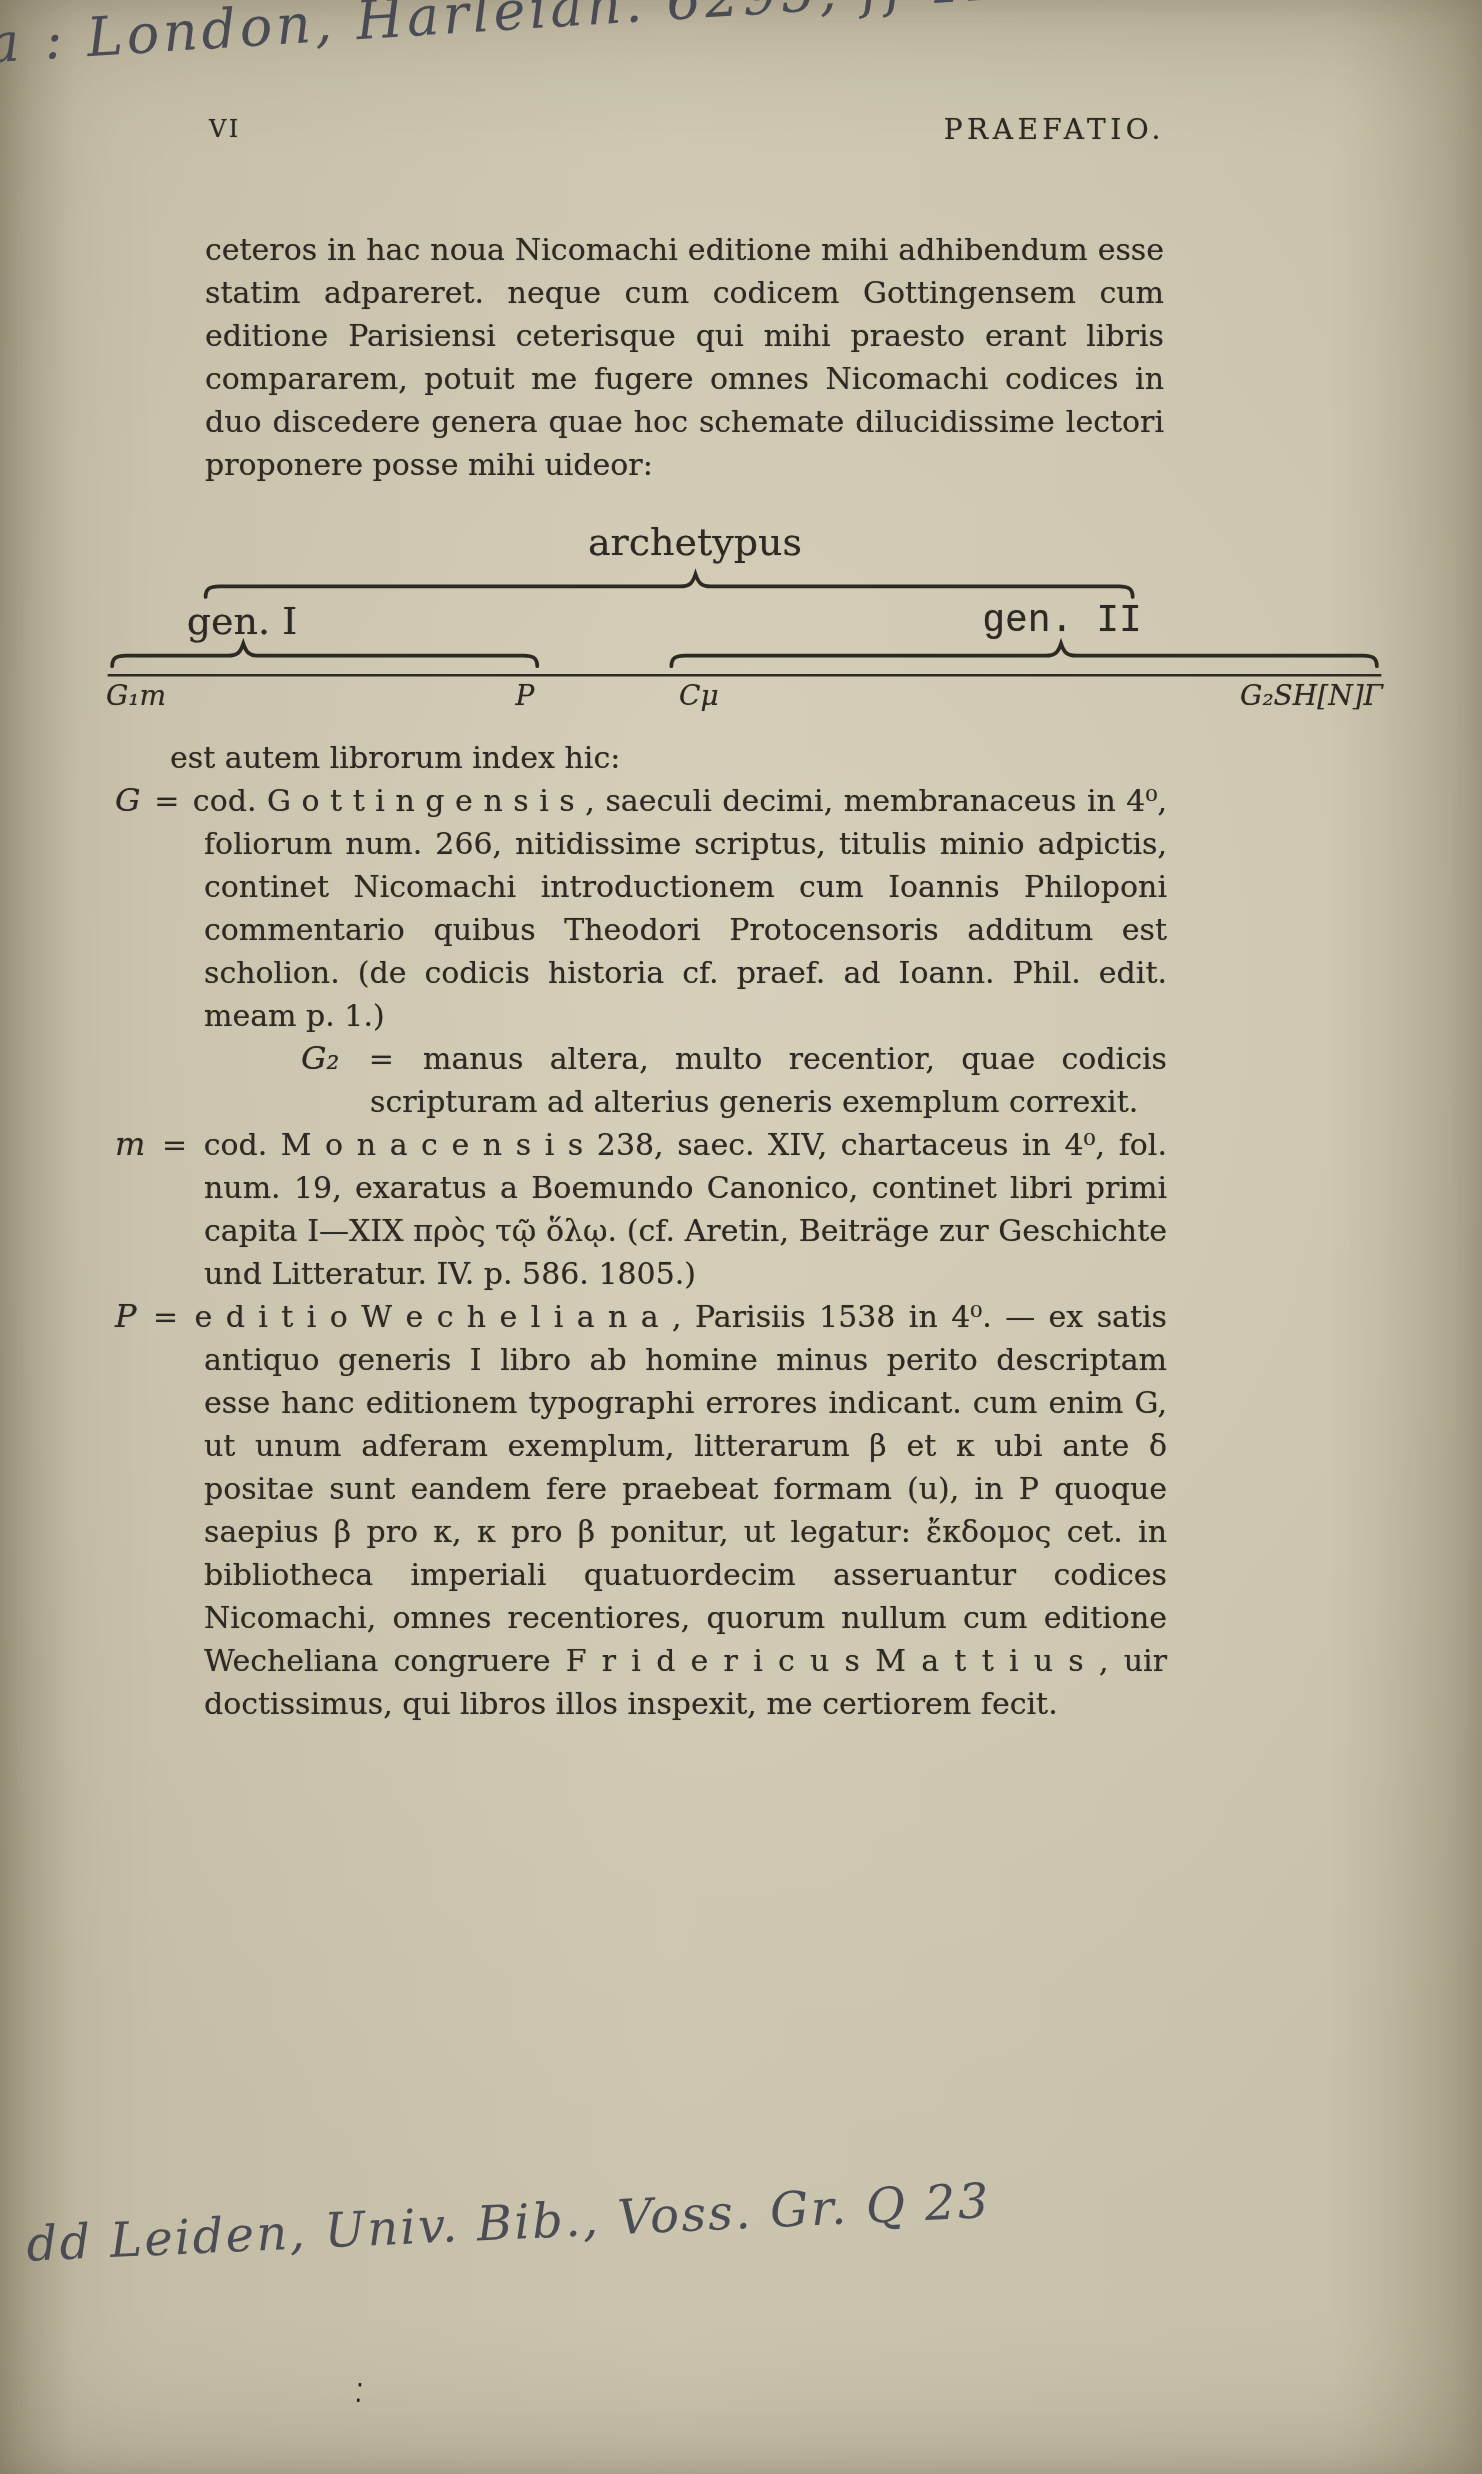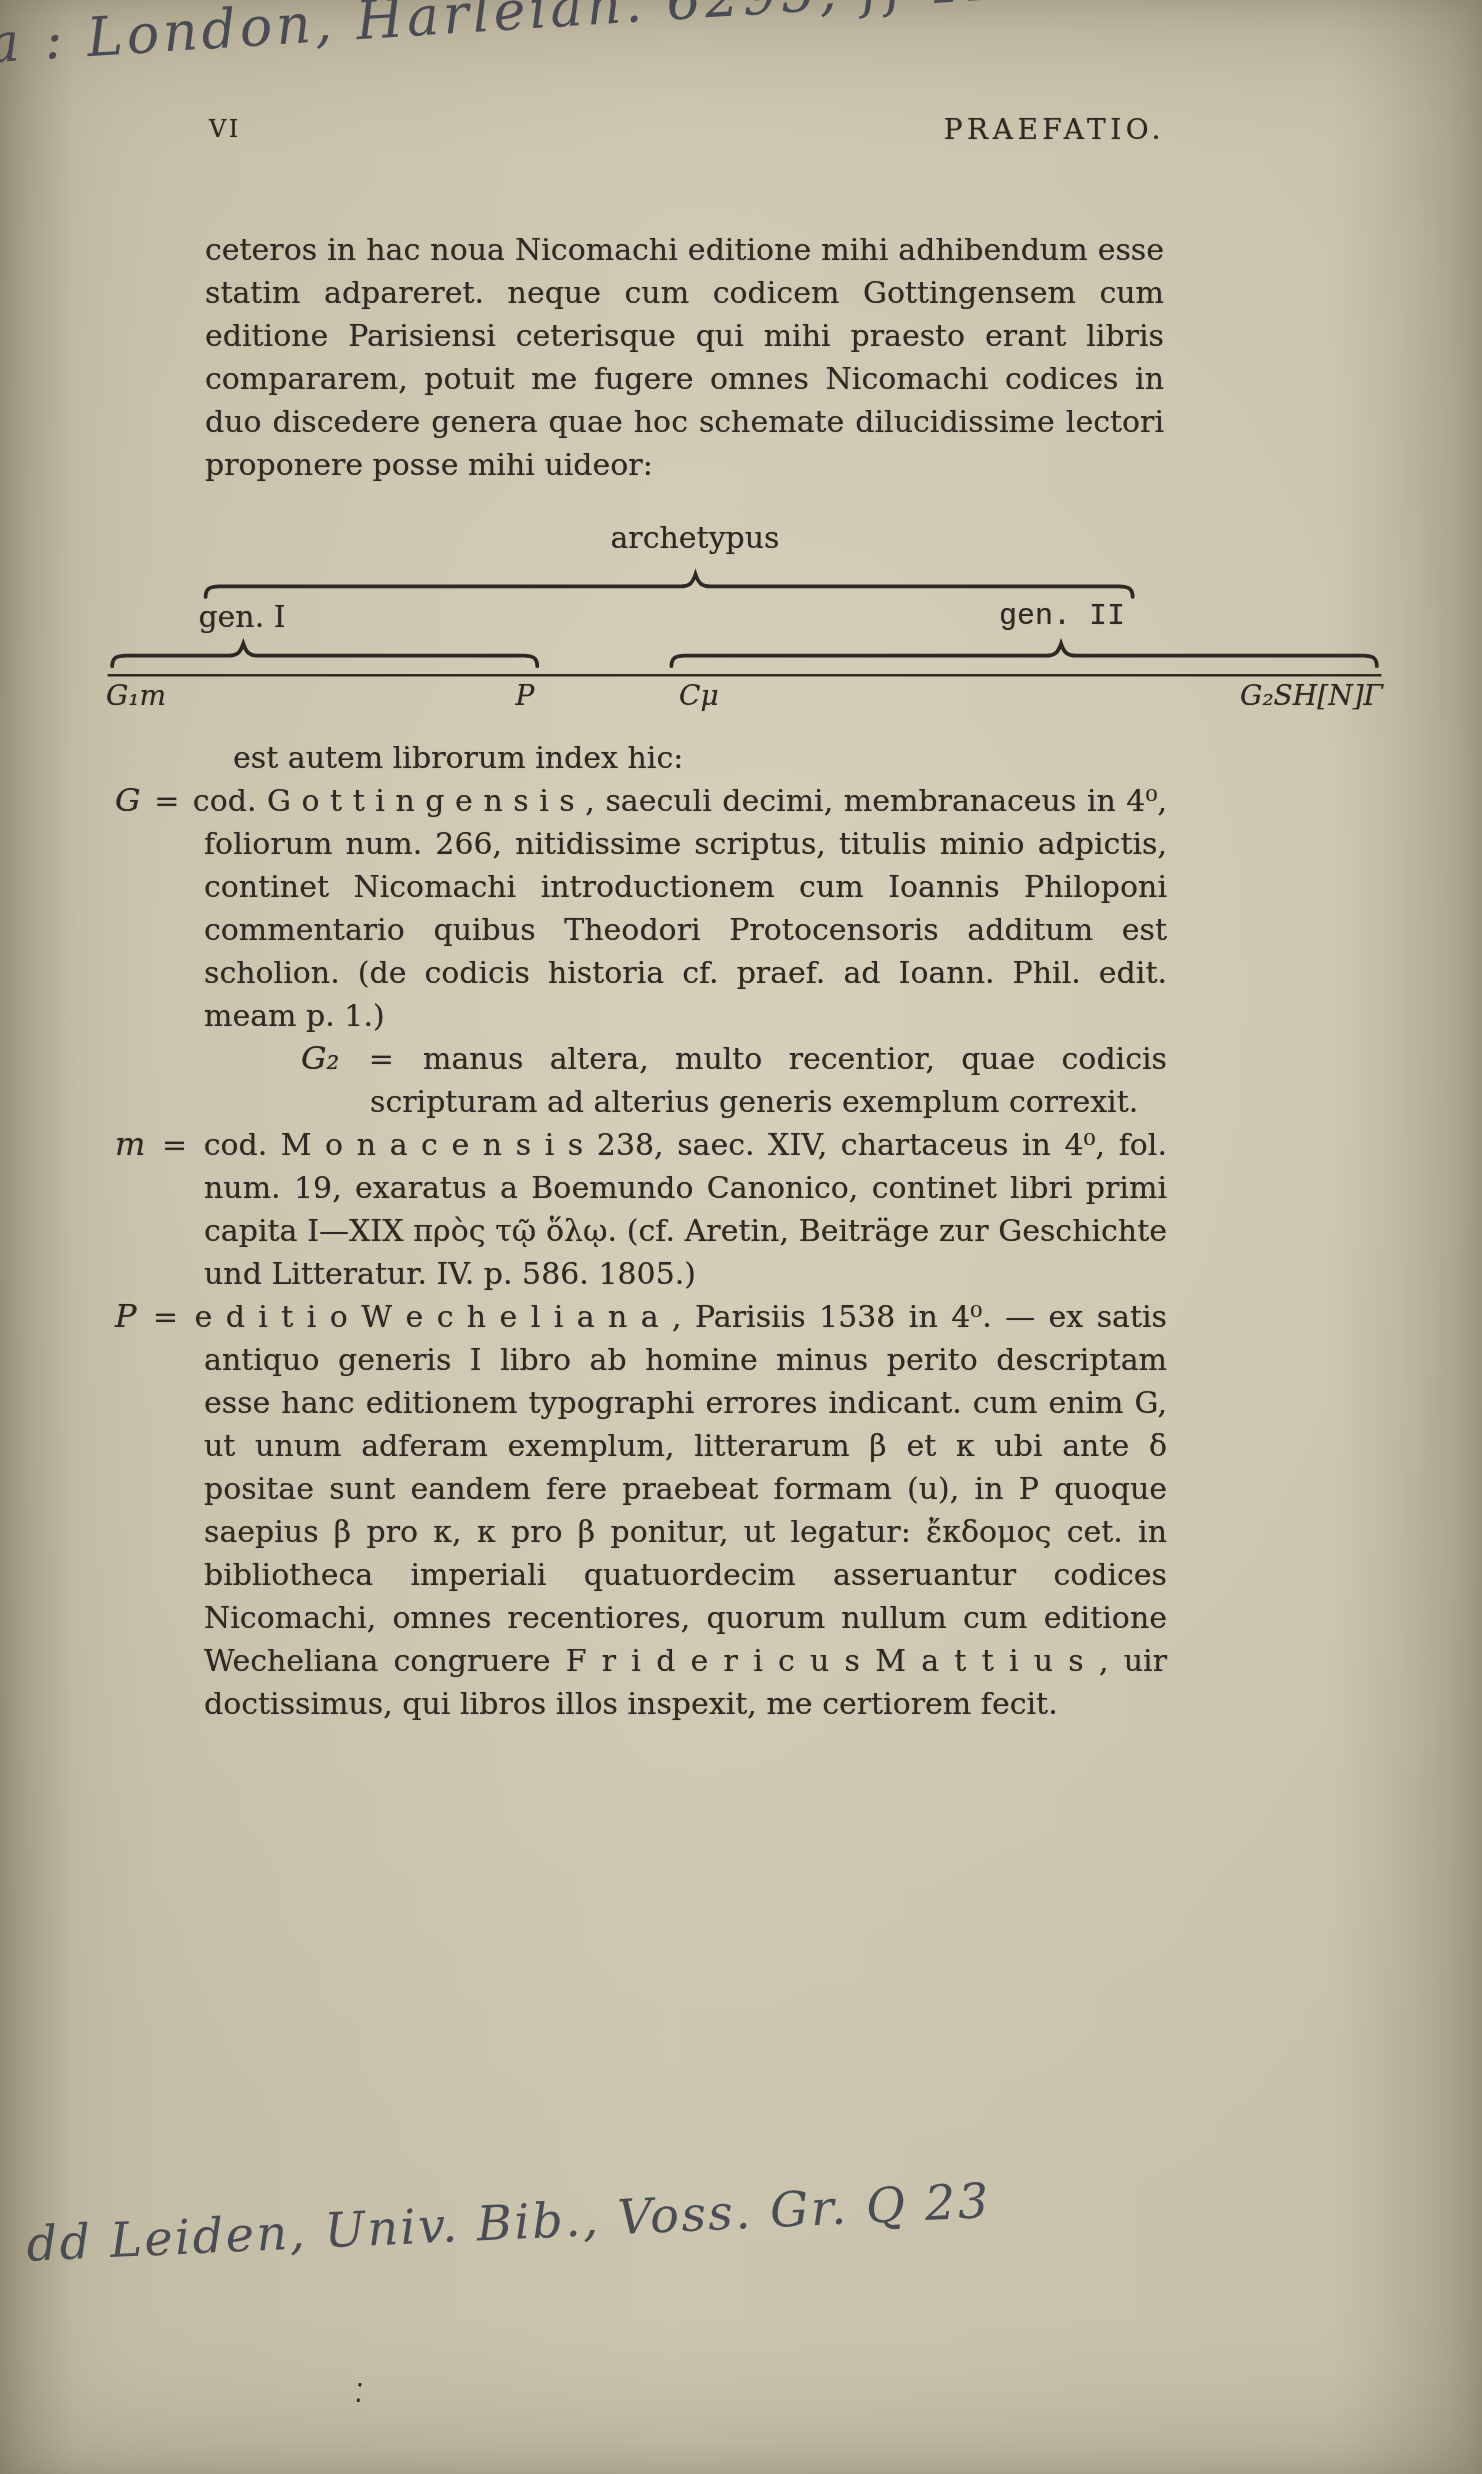--- a/index.html
+++ b/index.html
@@ -44,36 +44,36 @@
   .title{ position:absolute; left:204px; top:113px; width:961px; text-align:right; font-size:28px; letter-spacing:4.5px; }
 
   
   .intro{
     position:absolute; left:205px; top:186px; width:959px;
     font-size:30px; line-height:43px; text-align:justify;margin-top:42px;
   }
 
   
   .stemma{ position:absolute; left:106px; top:520px; width:1277px; height:205px; }
-  .stemma .label{ position:absolute; font-size:30px; white-space:nowrap; }
+  .stemma .label{ position:absolute; font-size:38px; white-space:nowrap; }
   .stemma .root{ left:589px; top:0; transform:translateX(-50%); }
   .stemma .gen1{ left:136px; top:79px; transform:translateX(-50%); }
   .stemma .gen2{ left:956px; top:79px; transform:translateX(-50%);font-family:Liberation Mono, monospace; }
   .stemma-svg{ position:absolute; left:0; top:0; }
   .stemma-svg path{ fill:none; stroke:#2d2a23; stroke-width:5; stroke-linecap:round; }
   .stemma-svg line{ stroke:#2d2a23; stroke-width:3.5; }
   .leaf{ position:absolute; top:159px; font-size:28px; font-style:italic; white-space:nowrap; }
   .leaf-0{ left:0; }
   .leaf-1{ left:419px; transform:translateX(-50%); }
   .leaf-2{ left:573px; }
   .leaf-3{ right:0; }
 
   
   .entrycol{ position:absolute; left:115px; top:736px; width:1052px; font-size:30px; line-height:43px; }
-  .index-heading{ margin-left:118px; }
+  .index-heading{ margin-left:55px; }
   .entry{ text-align:justify; padding-left:89px; text-indent:-89px; }
   .entry.sub{ padding-left:255px; text-indent:-69px; }
   .siglum{ font-style:italic; font-size:32px; }
   .eq{ padding:0 3px; }
 
   .ink-mark{
     position:absolute; left:355px; top:2378px;
     font-size:26px; color:#232019; transform:rotate(6deg);
     font-family:"DejaVu Sans",sans-serif;
   }

